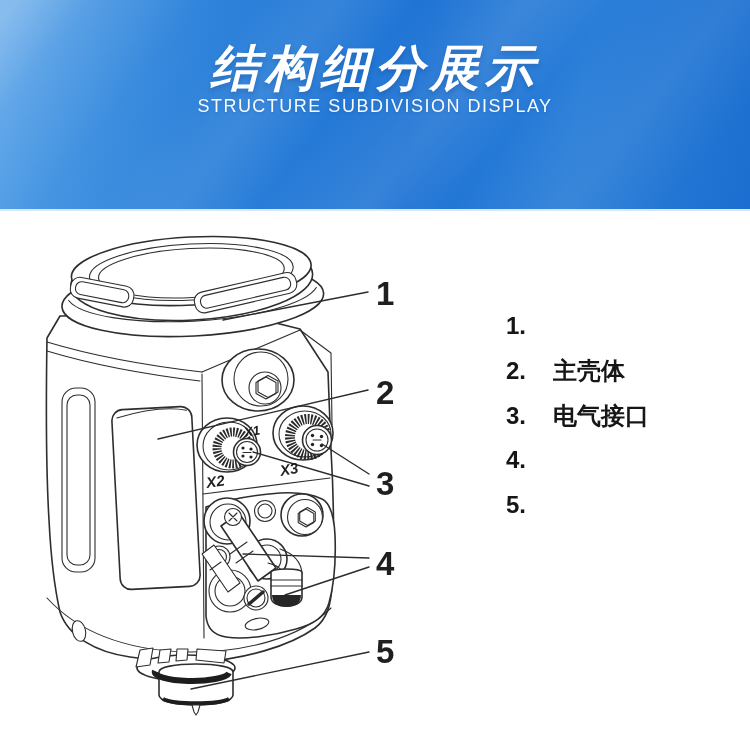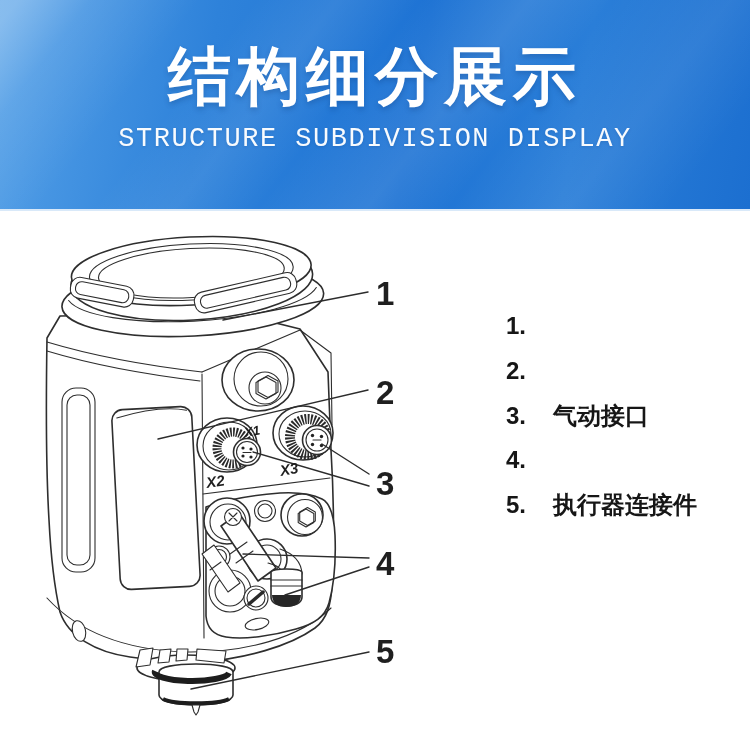--- a/index.html
+++ b/index.html
@@ -13,30 +13,30 @@
     position:absolute;left:0;top:0;width:750px;height:211px;
     background:
       linear-gradient(128deg, rgba(255,255,255,0.30) 2%, rgba(255,255,255,0.10) 10%, rgba(255,255,255,0) 22%),
       linear-gradient(128deg, rgba(255,255,255,0) 28%, rgba(255,255,255,0.08) 37%, rgba(255,255,255,0) 46%, rgba(255,255,255,0.10) 58%, rgba(255,255,255,0) 67%, rgba(255,255,255,0.07) 80%, rgba(255,255,255,0) 91%),
       linear-gradient(100deg, #54a0e7 0%, #2e82da 28%, #1e73d4 55%, #2a7ed8 76%, #1c6fd0 100%);
     border-bottom:2px solid #d9e9f9;
     display:flex;flex-direction:column;align-items:center;justify-content:flex-start;
     box-sizing:border-box;padding-top:40px;
   }
   .banner-title{
-    margin:0;color:#ffffff;font-size:63px;font-weight:900;
+    margin:0;color:#ffffff;font-size:49px;font-weight:900;
     letter-spacing:6px;line-height:1.15;
     text-shadow:0 3px 5px rgba(10,50,110,0.25);
     white-space:nowrap;
+    font-style:italic;
   }
   .banner-subtitle{
-    margin-top:12px;color:rgba(255,255,255,0.97);
-    font-size:27px;font-weight:400;letter-spacing:1.5px;white-space:nowrap;
+    color:rgba(255,255,255,0.97);
+    font-size:18px;font-weight:400;letter-spacing:1.5px;white-space:nowrap;
     text-shadow:0 1px 3px rgba(10,50,110,0.18);
-    font-family:Liberation Mono, monospace;
   }
   
   .legend{
     position:absolute;left:506px;top:304px;margin:0;padding:0;list-style:none;
   }
   .legend li{
     height:44.7px;display:flex;align-items:center;
     font-size:24px;font-weight:700;color:#161616;white-space:nowrap;
   }
   .legend .num{display:inline-block;width:47px;}
@@ -235,25 +235,25 @@
     <text class="port-label" x="281" y="476" font-size="15" transform="rotate(-10 281 476)">X3</text>
   </g>
 </svg>
 
 <ul class="legend">
   <li>
     <span class="num">1.</span>
   </li>
   <li>
     <span class="num">2.</span>
+    <span class="label">主壳体</span>
   </li>
   <li>
     <span class="num">3.</span>
-    <span class="label">气动接口</span>
+    <span class="label">电气接口</span>
   </li>
   <li>
     <span class="num">4.</span>
   </li>
   <li>
     <span class="num">5.</span>
-    <span class="label">执行器连接件</span>
   </li>
 </ul>
 
 </body></html>

